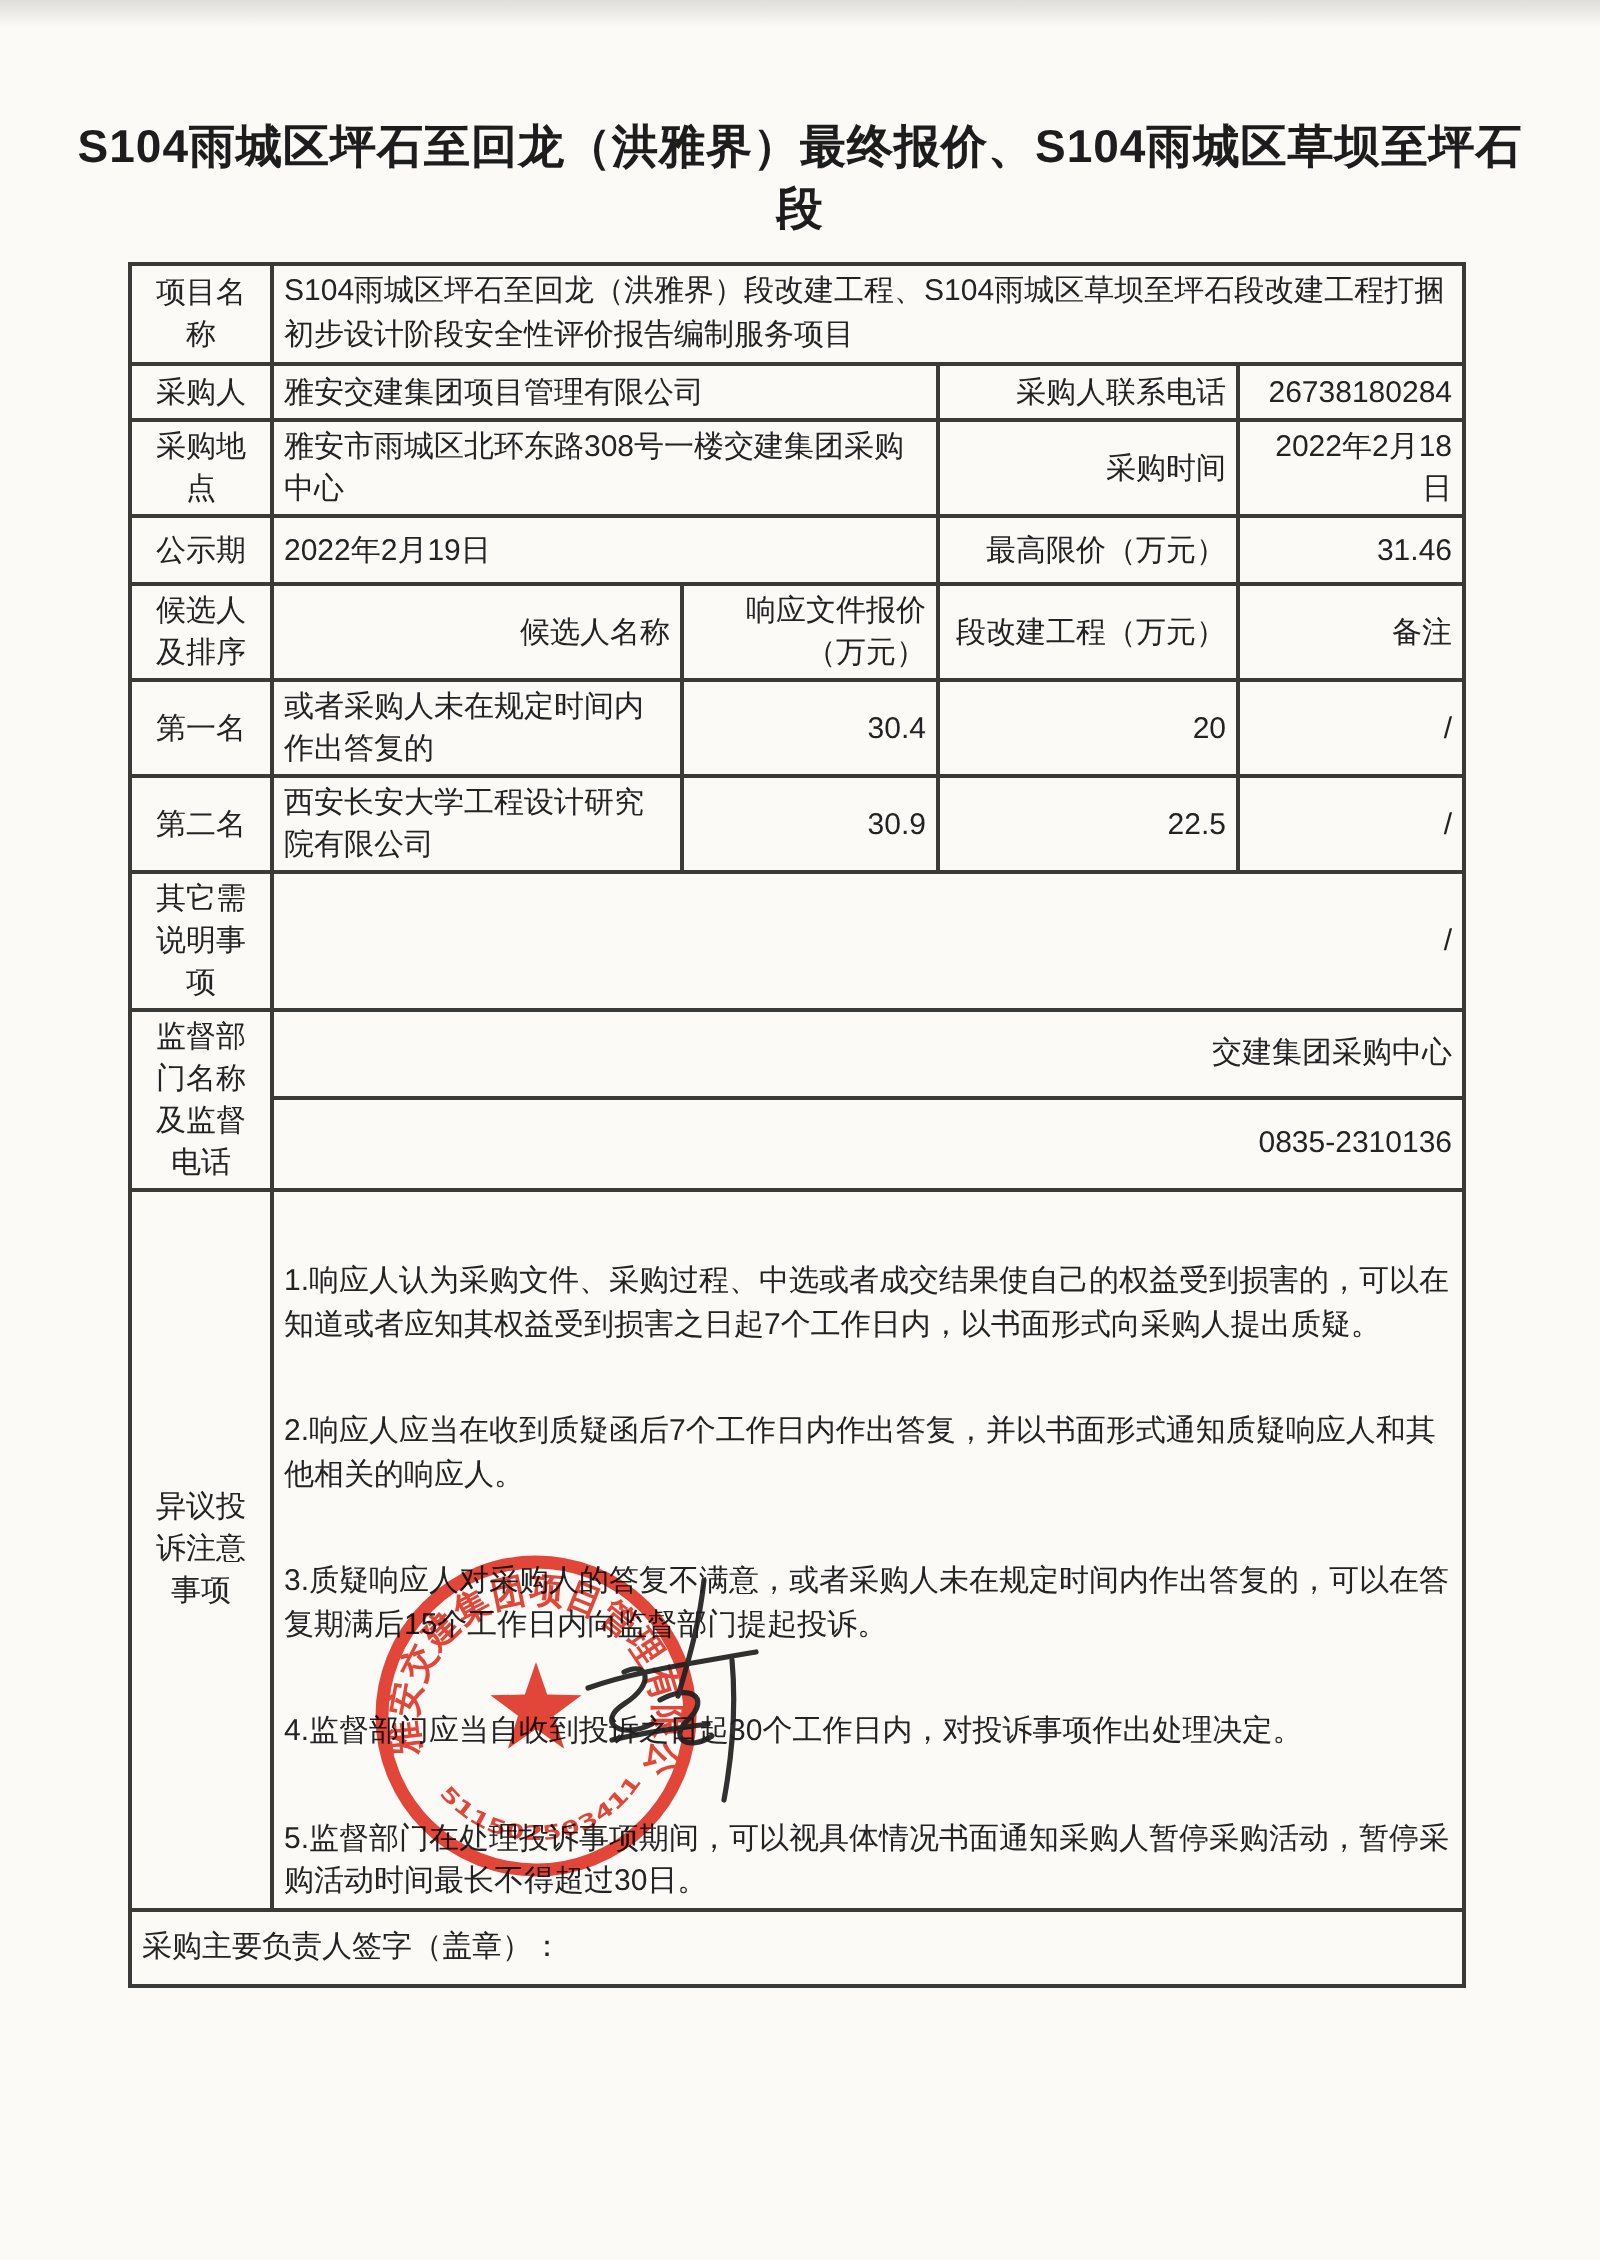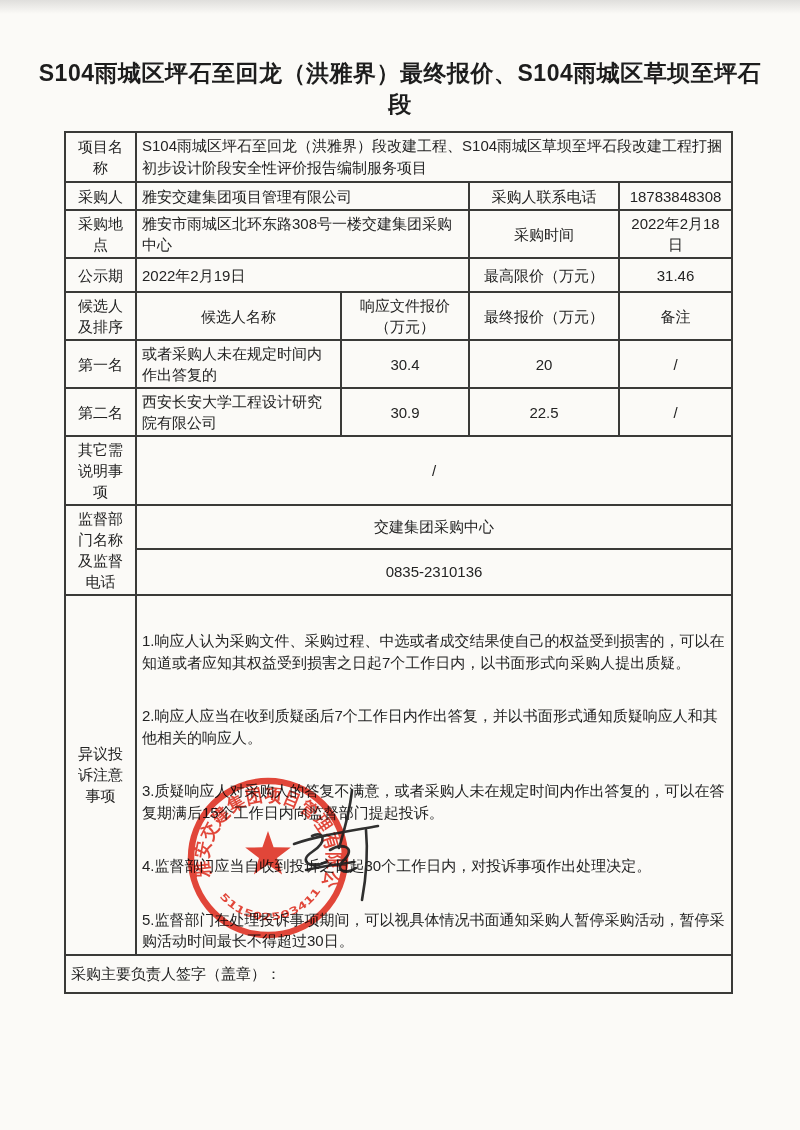--- a/index.html
+++ b/index.html
@@ -34,21 +34,21 @@
   table.doc td{
     border:2px solid #3a3a38;
     font-size:15px;
     color:#232323;
     padding:2px 5px;
     vertical-align:middle;
     line-height:21px;
     overflow:hidden;
   }
   td.lbl{text-align:center;padding:2px 3px;}
-  td.ctr{text-align:center;}
+  td.ctr{text-align:right;}
   td.val{text-align:left;padding-left:7px;}
   tr.h44{height:44px}tr.h41{height:28px}tr.h40{height:40px}tr.h34{height:34px}
   tr.h38{height:38px}tr.h300{height:300px}
   .obj-text{padding:0 6px 0 2px;}
   .obj-text div{line-height:21.5px;text-align:left;margin-top:32px;}
   .sign-cell{padding-left:8px;margin-top:20px;}
   
   .stamp{
     position:absolute;left:182px;top:772px;width:172px;height:172px;
     mix-blend-mode:multiply;opacity:.9;pointer-events:none;
@@ -79,42 +79,42 @@
   <tbody>
       <tr class="h44">
     <td class="lbl">项目名称</td>
     <td class="val" colspan="4" style="line-height:22px">S104雨城区坪石至回龙（洪雅界）段改建工程、S104雨城区草坝至坪石段改建工程打捆初步设计阶段安全性评价报告编制服务项目</td>
   </tr>
 
   <tr class="h41">
     <td class="lbl">采购人</td>
     <td class="val" colspan="2">雅安交建集团项目管理有限公司</td>
     <td class="ctr">采购人联系电话</td>
-    <td class="ctr">18783848308</td>
+    <td class="ctr">26738180284</td>
   </tr>
 
   <tr class="h40">
     <td class="lbl">采购地点</td>
     <td class="val" colspan="2">雅安市雨城区北环东路308号一楼交建集团采购中心</td>
     <td class="ctr">采购时间</td>
     <td class="ctr">2022年2月18日</td>
   </tr>
 
   <tr class="h34">
     <td class="lbl">公示期</td>
     <td class="val" colspan="2">2022年2月19日</td>
     <td class="ctr">最高限价（万元）</td>
     <td class="ctr">31.46</td>
   </tr>
 
   <tr class="h38">
     <td class="lbl">候选人及排序</td>
     <td class="ctr">候选人名称</td>
     <td class="ctr">响应文件报价（万元）</td>
-    <td class="ctr">最终报价（万元）</td>
+    <td class="ctr">段改建工程（万元）</td>
     <td class="ctr">备注</td>
   </tr>
 
   <tr class="h40">
     <td class="lbl">第一名</td>
     <td class="val">或者采购人未在规定时间内作出答复的</td>
     <td class="ctr">30.4</td>
     <td class="ctr">20</td>
     <td class="ctr">/</td>
   </tr>

